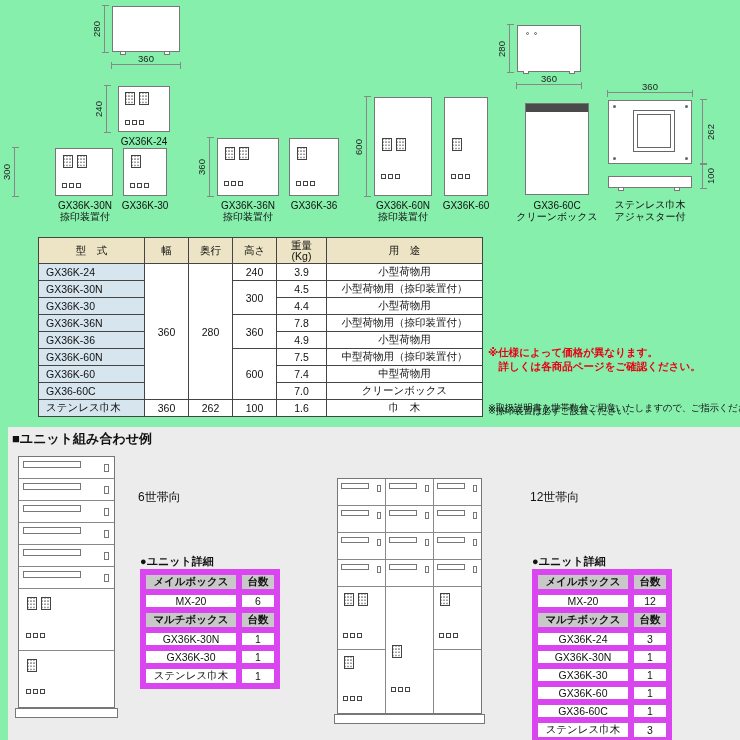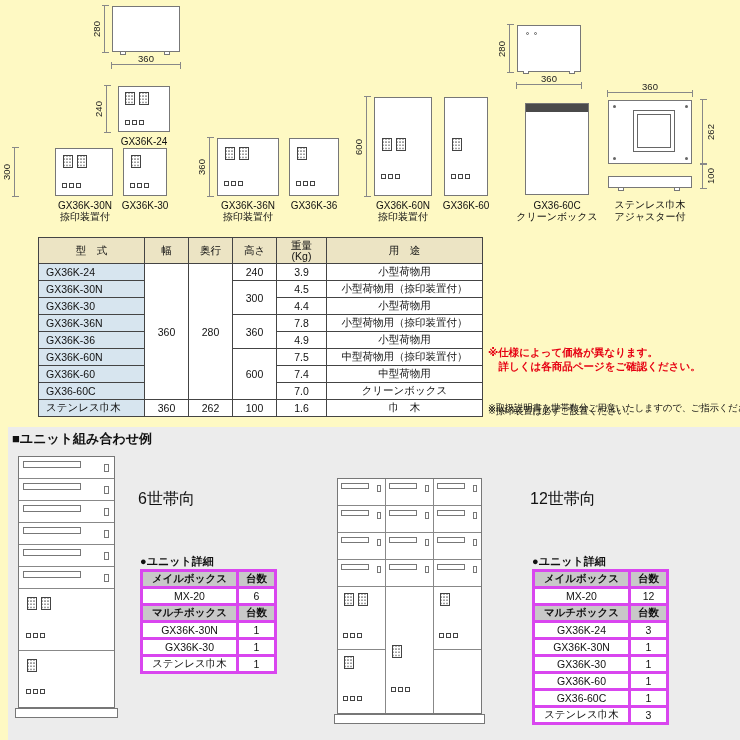--- a/index.html
+++ b/index.html
@@ -1,18 +1,18 @@
 <!DOCTYPE html>
 <html><head>
 <meta charset="utf-8">
 <title>GX36K Catalog</title>
 <style>
 *{box-sizing:border-box;margin:0;padding:0}
 body{background:#fff;font-family:"Liberation Sans","DejaVu Sans",sans-serif}
-.page{position:relative;width:740px;height:740px;background:#fef9c3;overflow:hidden;color:#111}
+.page{position:relative;width:740px;height:740px;background:#86efac;overflow:hidden;color:#111}
 
 
 .dbox{position:absolute;border:1px solid #777;background:#fff}
 .foot{position:absolute;width:6px;height:3px;border:1px solid #777;border-top:none;background:#fff}
 .kp{position:absolute;width:10px;height:13px;border:1px solid #444;background-image:radial-gradient(circle,#444 0.8px,transparent 1px);background-size:3px 3.2px;background-position:1.5px 1.5px}
 .sqr{position:absolute;display:flex;gap:2px}
 .sqr b{display:block;width:5px;height:5px;border:1px solid #444;background:#fff}
 .dot{position:absolute;width:3px;height:3px;border:1px solid #666;border-radius:50%}
 .darkband{position:absolute;left:0;top:0;right:0;height:8px;background:#4a4a4a}
 .dimv{position:absolute;border-left:1px solid #888}
@@ -50,24 +50,24 @@
 .slot{position:absolute;border:1px solid #777;background:#fff}
 .latch{position:absolute;border:1px solid #777;background:#fff}
 .mbox{position:relative}
 .u12{left:329px;top:51px;width:145px;height:236px}
 .mrow12{display:flex;height:27px;border-bottom:1px solid #888}
 .mcell{flex:1;position:relative;border-right:1px solid #888}
 .mcell:last-child{border-right:none}
 .ubottom{position:relative;height:126px}
 .bb{position:absolute}
 .ubase{position:absolute;border:1px solid #777;background:#fff}
-.ulabel{position:absolute;font-size:16px}
+.ulabel{position:absolute;font-size:12px}
 .dtitle{position:absolute;font-size:11px;font-weight:bold}
 .ctable{position:absolute;border-collapse:collapse;font-size:10.5px}
-.ctable td{border:3px solid #d946ef;height:17px;text-align:center;background:#fff;padding:0 3px}
+.ctable td{border:6px solid #d946ef;height:17px;text-align:center;background:#fff;padding:0 3px}
 .ctable tr.hrow td{background:#c8c8c8;font-weight:bold}
 .ctable td.cname{width:96px}
 .ctable td.cqty{width:38px}
 </style>
 </head>
 <body>
 
 <div class="page">
 
   <div>

